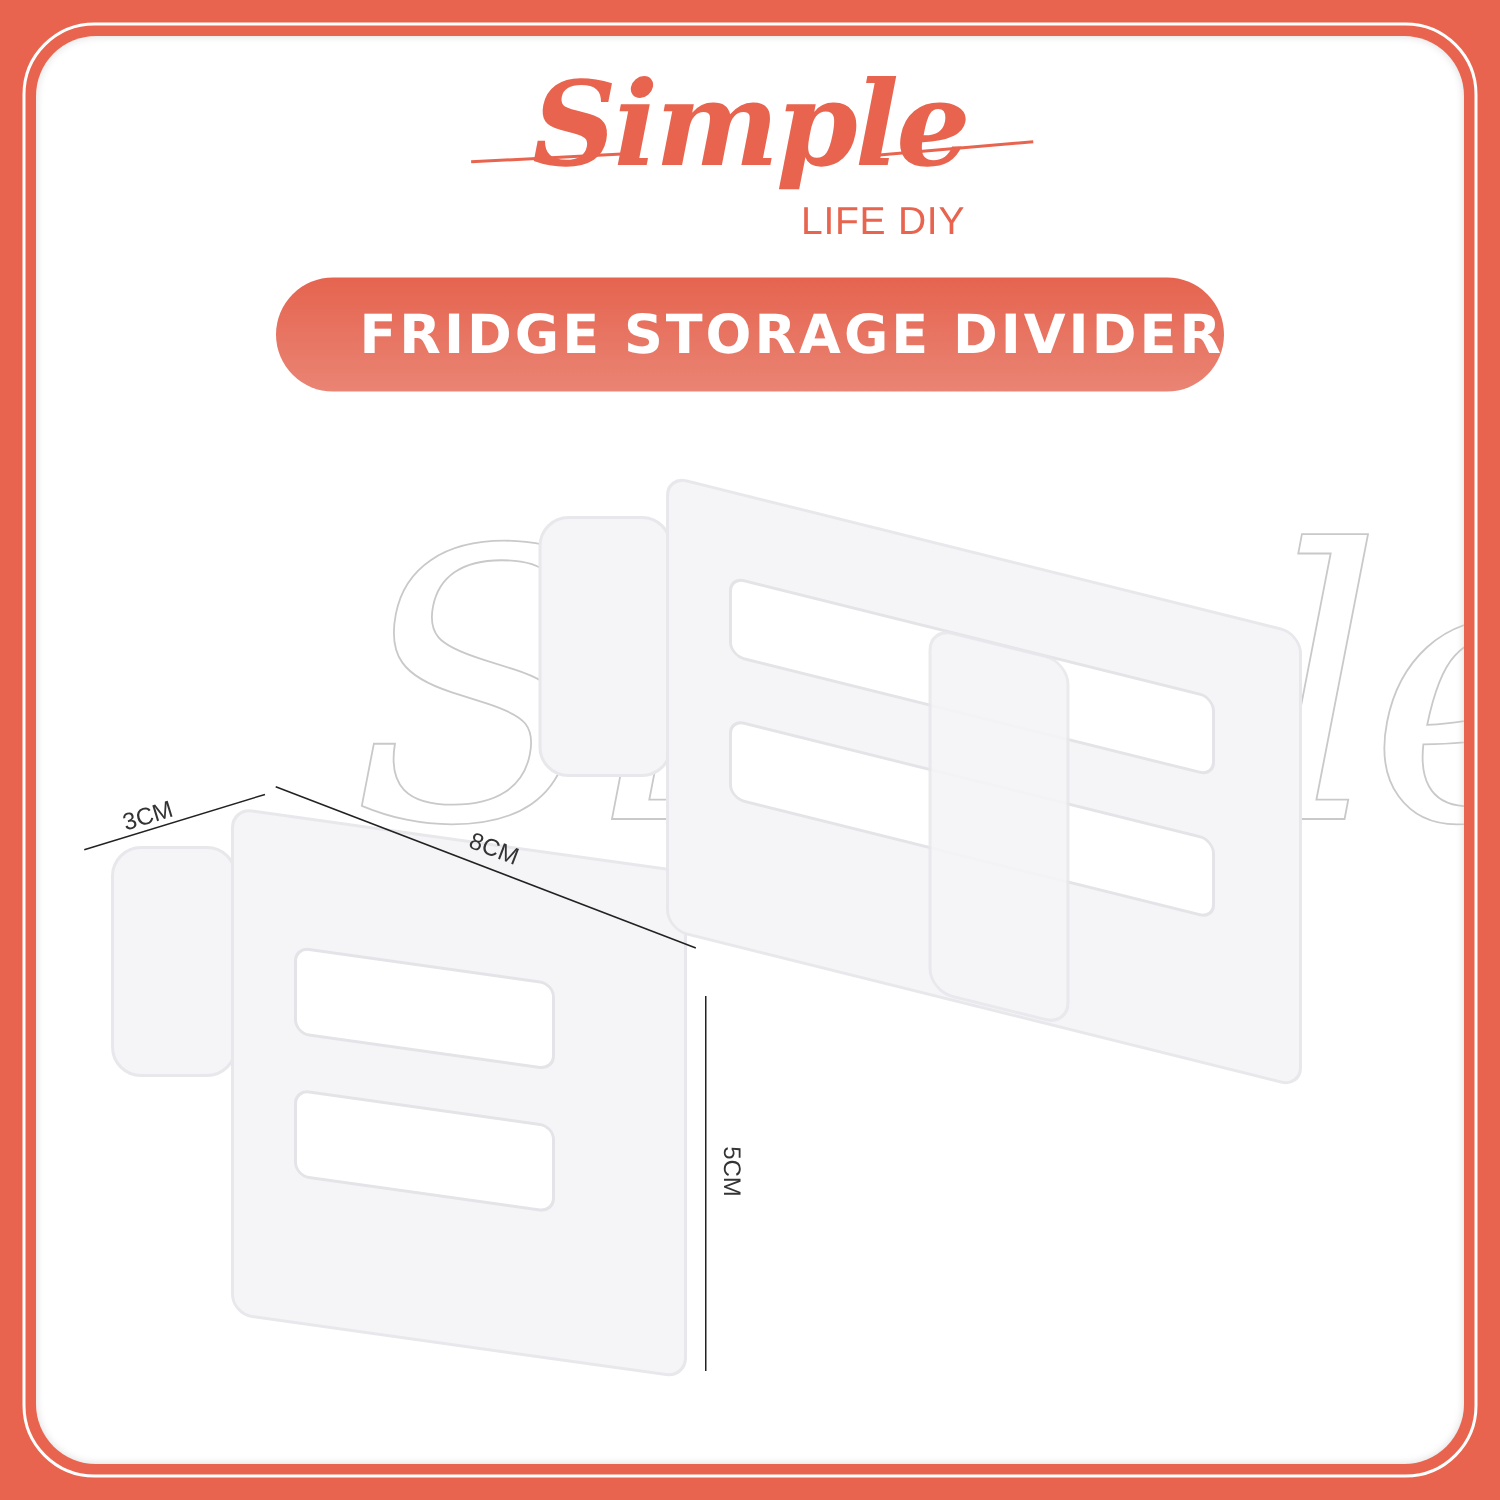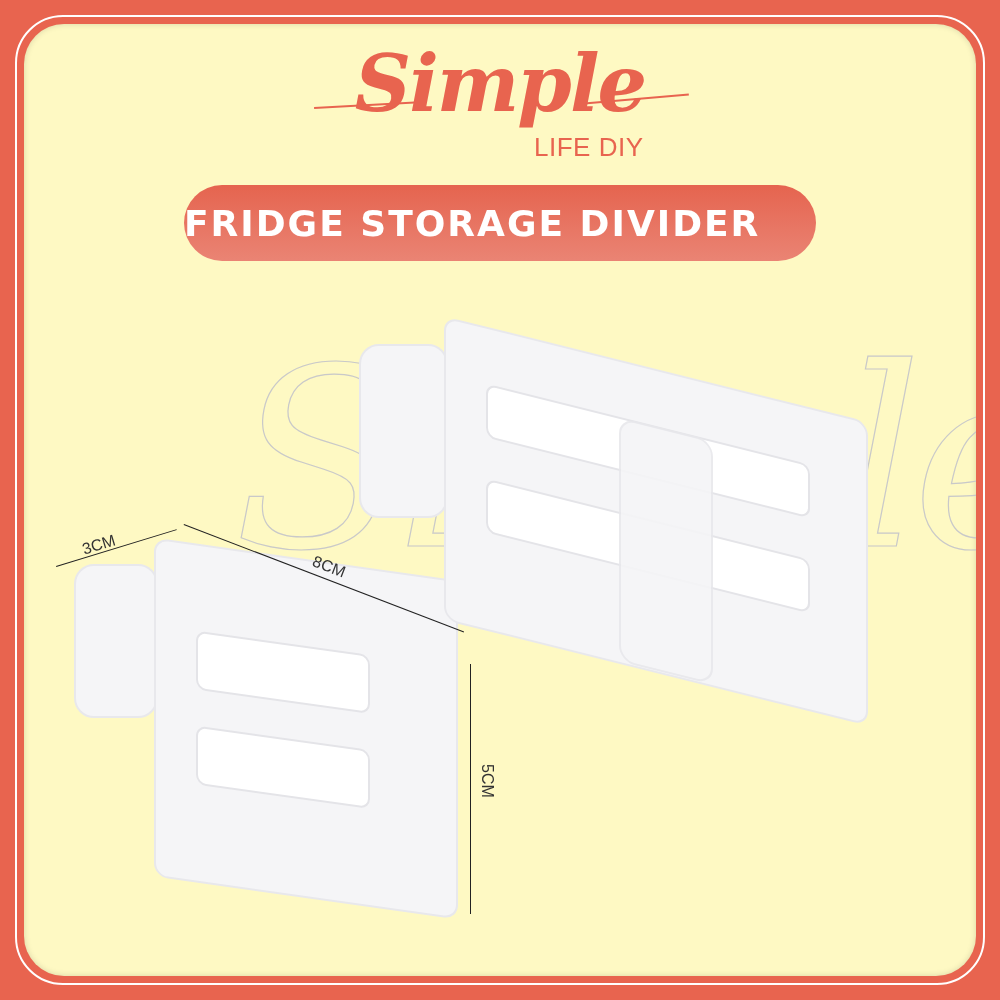--- a/index.html
+++ b/index.html
@@ -1,23 +1,23 @@
 <!DOCTYPE html>
 <html><head>
 <meta charset="utf-8">
 <style>
   html,body{margin:0;padding:0;}
   body{width:1000px;height:1000px;overflow:hidden;background:#e8644f;font-family:"Liberation Sans",sans-serif;position:relative;}
   .frame{position:absolute;left:15px;top:15px;width:970px;height:970px;border:2px solid #fff;border-radius:48px;box-sizing:border-box;}
-  .card{position:absolute;left:24px;top:24px;width:952px;height:952px;background:#fef9c3;border-radius:40px;overflow:hidden;box-shadow:inset 0 0 6px rgba(0,0,0,0.15);}
+  .card{position:absolute;left:24px;top:24px;width:952px;height:952px;background:#ffffff;border-radius:40px;overflow:hidden;box-shadow:inset 0 0 6px rgba(0,0,0,0.15);}
   .logo{position:absolute;left:0;top:0;width:952px;height:160px;}
   .logo-script{position:absolute;left:0;width:952px;top:14px;text-align:center;font-family:"DejaVu Serif",serif;font-style:italic;font-weight:bold;font-size:78px;color:#e8644f;letter-spacing:-2px;}
   .logo-line{position:absolute;height:1.5px;background:#e8644f;}
   .logo-sub{position:absolute;left:510px;top:108px;font-size:26px;color:#e8644f;letter-spacing:0.5px;}
-  .pill{position:absolute;left:160px;top:161px;width:632px;height:76px;border-radius:38px;background:linear-gradient(#e5644f,#ea8474);display:flex;align-items:center;justify-content:flex-start;}
+  .pill{position:absolute;left:160px;top:161px;width:632px;height:76px;border-radius:38px;background:linear-gradient(#e5644f,#ea8474);display:flex;align-items:center;justify-content:flex-end;}
   .pill span{color:#fff;font-weight:bold;font-size:36px;letter-spacing:2px;font-family:"DejaVu Sans",sans-serif;}
   .wm-script{position:absolute;left:210px;top:290px;font-family:"DejaVu Serif",serif;font-style:italic;font-size:250px;color:transparent;-webkit-text-stroke:1.2px #c9c9c9;letter-spacing:-10px;}
   .wm-sub{position:absolute;left:560px;top:545px;font-size:62px;color:transparent;-webkit-text-stroke:1.2px #c9c9c9;font-family:"DejaVu Sans",sans-serif;font-weight:200;letter-spacing:2px;}
   .part{position:absolute;background:#f5f5f7;border:2px solid #e8e8ec;border-radius:14px;}
   .slot{position:absolute;background:#fff;border:2px solid #e4e4e8;border-radius:10px;}
   .dim{position:absolute;font-size:16px;color:#333;}
   .arrow{position:absolute;height:1px;background:#222;transform-origin:0 0;}
   .vline{position:absolute;width:1px;background:#222;}
 </style>
 </head>

